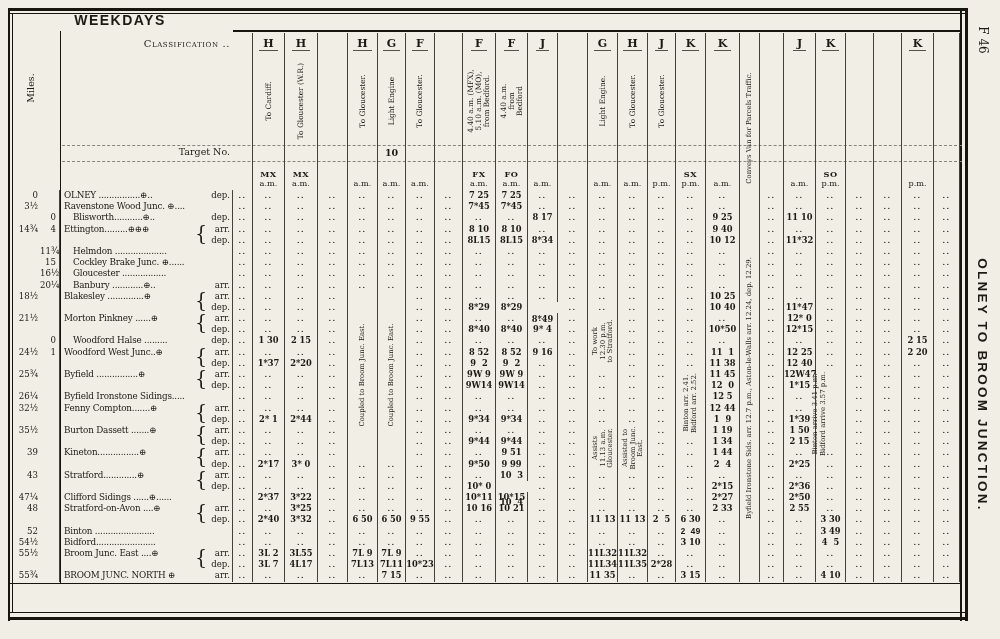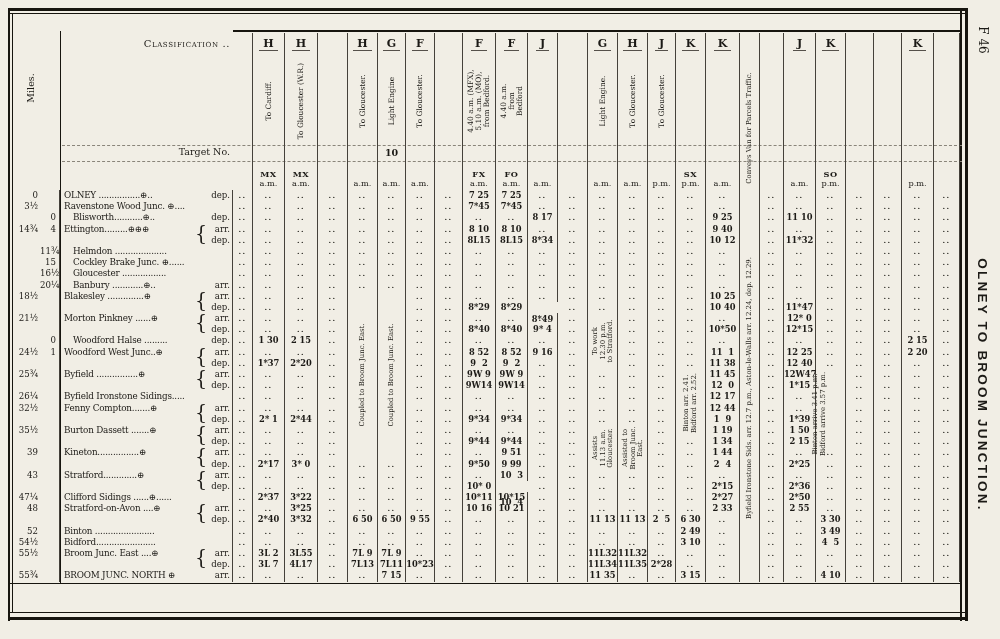--- a/index.html
+++ b/index.html
@@ -66,20 +66,21 @@
   <div class="hrule" style="left:8px;top:13px;width:960px;height:1px;"></div>
   <div class="vrule" style="left:8px;top:8px;width:2px;height:613px;"></div>
   <div class="vrule" style="left:12px;top:13px;width:1px;height:600px;"></div>
   <div class="vrule" style="left:960px;top:8px;width:1.5px;height:613px;"></div>
   <div class="vrule" style="left:965px;top:8px;width:2.5px;height:613px;"></div>
   <div class="hrule" style="left:10px;top:583px;width:950px;height:1px;"></div>
   <div class="hrule" style="left:8px;top:612px;width:960px;height:1px;"></div>
   <div class="hrule" style="left:8px;top:617px;width:960px;height:2.5px;"></div>
   <div class="vrule" style="left:60px;top:31px;width:1px;height:552px;"></div>
 
+  <div id="weekdays">WEEKDAYS</div>
   <div id="weekdays-rule"></div>
   <div id="classification">Classification ..</div>
   <div id="target-label">Target No.</div>
   <div class="dashline" style="top:145px;"></div>
   <div class="dashline" style="top:161px;"></div>
   <div id="miles-label">
       <span>Miles.</span>
     </div>
 
   <div id="cols-header">
@@ -860,21 +861,21 @@
         <div class="tc dots" style="width: 29px;">..</div>
         <div class="tc dots" style="width: 28px;">..</div>
         <div class="tc dots" style="width: 33px;">..</div>
         <div class="tc dots" style="width: 32px;">..</div>
         <div class="tc dots" style="width: 30px;">..</div>
         <div class="tc dots" style="width: 30px;">..</div>
         <div class="tc dots" style="width: 30px;">..</div>
         <div class="tc dots" style="width: 30px;">..</div>
         <div class="tc dots" style="width: 28px;">..</div>
         <div class="tc" style="width: 30px;"></div>
-        <div class="tc" style="width: 34px;">12 17</div>
+        <div class="tc" style="width: 34px;">12 5</div>
         <div class="tc" style="width: 20px;"></div>
         <div class="tc dots" style="width: 24px;">..</div>
         <div class="tc dots" style="width: 32px;">..</div>
         <div class="tc" style="width: 30px;"></div>
         <div class="tc dots" style="width: 28px;">..</div>
         <div class="tc dots" style="width: 28px;">..</div>
         <div class="tc dots" style="width: 32px;">..</div>
         <div class="tc dots" style="width: 26px;">..</div>
       </div>
       <div class="r">
@@ -1229,21 +1230,21 @@
         <div class="tc dots" style="width: 28px;">..</div>
         <div class="tc dots" style="width: 29px;">..</div>
         <div class="tc dots" style="width: 28px;">..</div>
         <div class="tc dots" style="width: 33px;">..</div>
         <div class="tc dots" style="width: 32px;">..</div>
         <div class="tc dots" style="width: 30px;">..</div>
         <div class="tc dots" style="width: 30px;">..</div>
         <div class="tc dots" style="width: 30px;">..</div>
         <div class="tc dots" style="width: 30px;">..</div>
         <div class="tc dots" style="width: 28px;">..</div>
-        <div class="tc" style="width: 30px;">2 49</div>
+        <div class="tc" style="width: 30px; font-family: Liberation Mono, monospace;">2 49</div>
         <div class="tc dots" style="width: 34px;">..</div>
         <div class="tc" style="width: 20px;"></div>
         <div class="tc dots" style="width: 24px;">..</div>
         <div class="tc dots" style="width: 32px;">..</div>
         <div class="tc" style="width: 30px;">3 49</div>
         <div class="tc dots" style="width: 28px;">..</div>
         <div class="tc dots" style="width: 28px;">..</div>
         <div class="tc dots" style="width: 32px;">..</div>
         <div class="tc dots" style="width: 26px;">..</div>
       </div>

